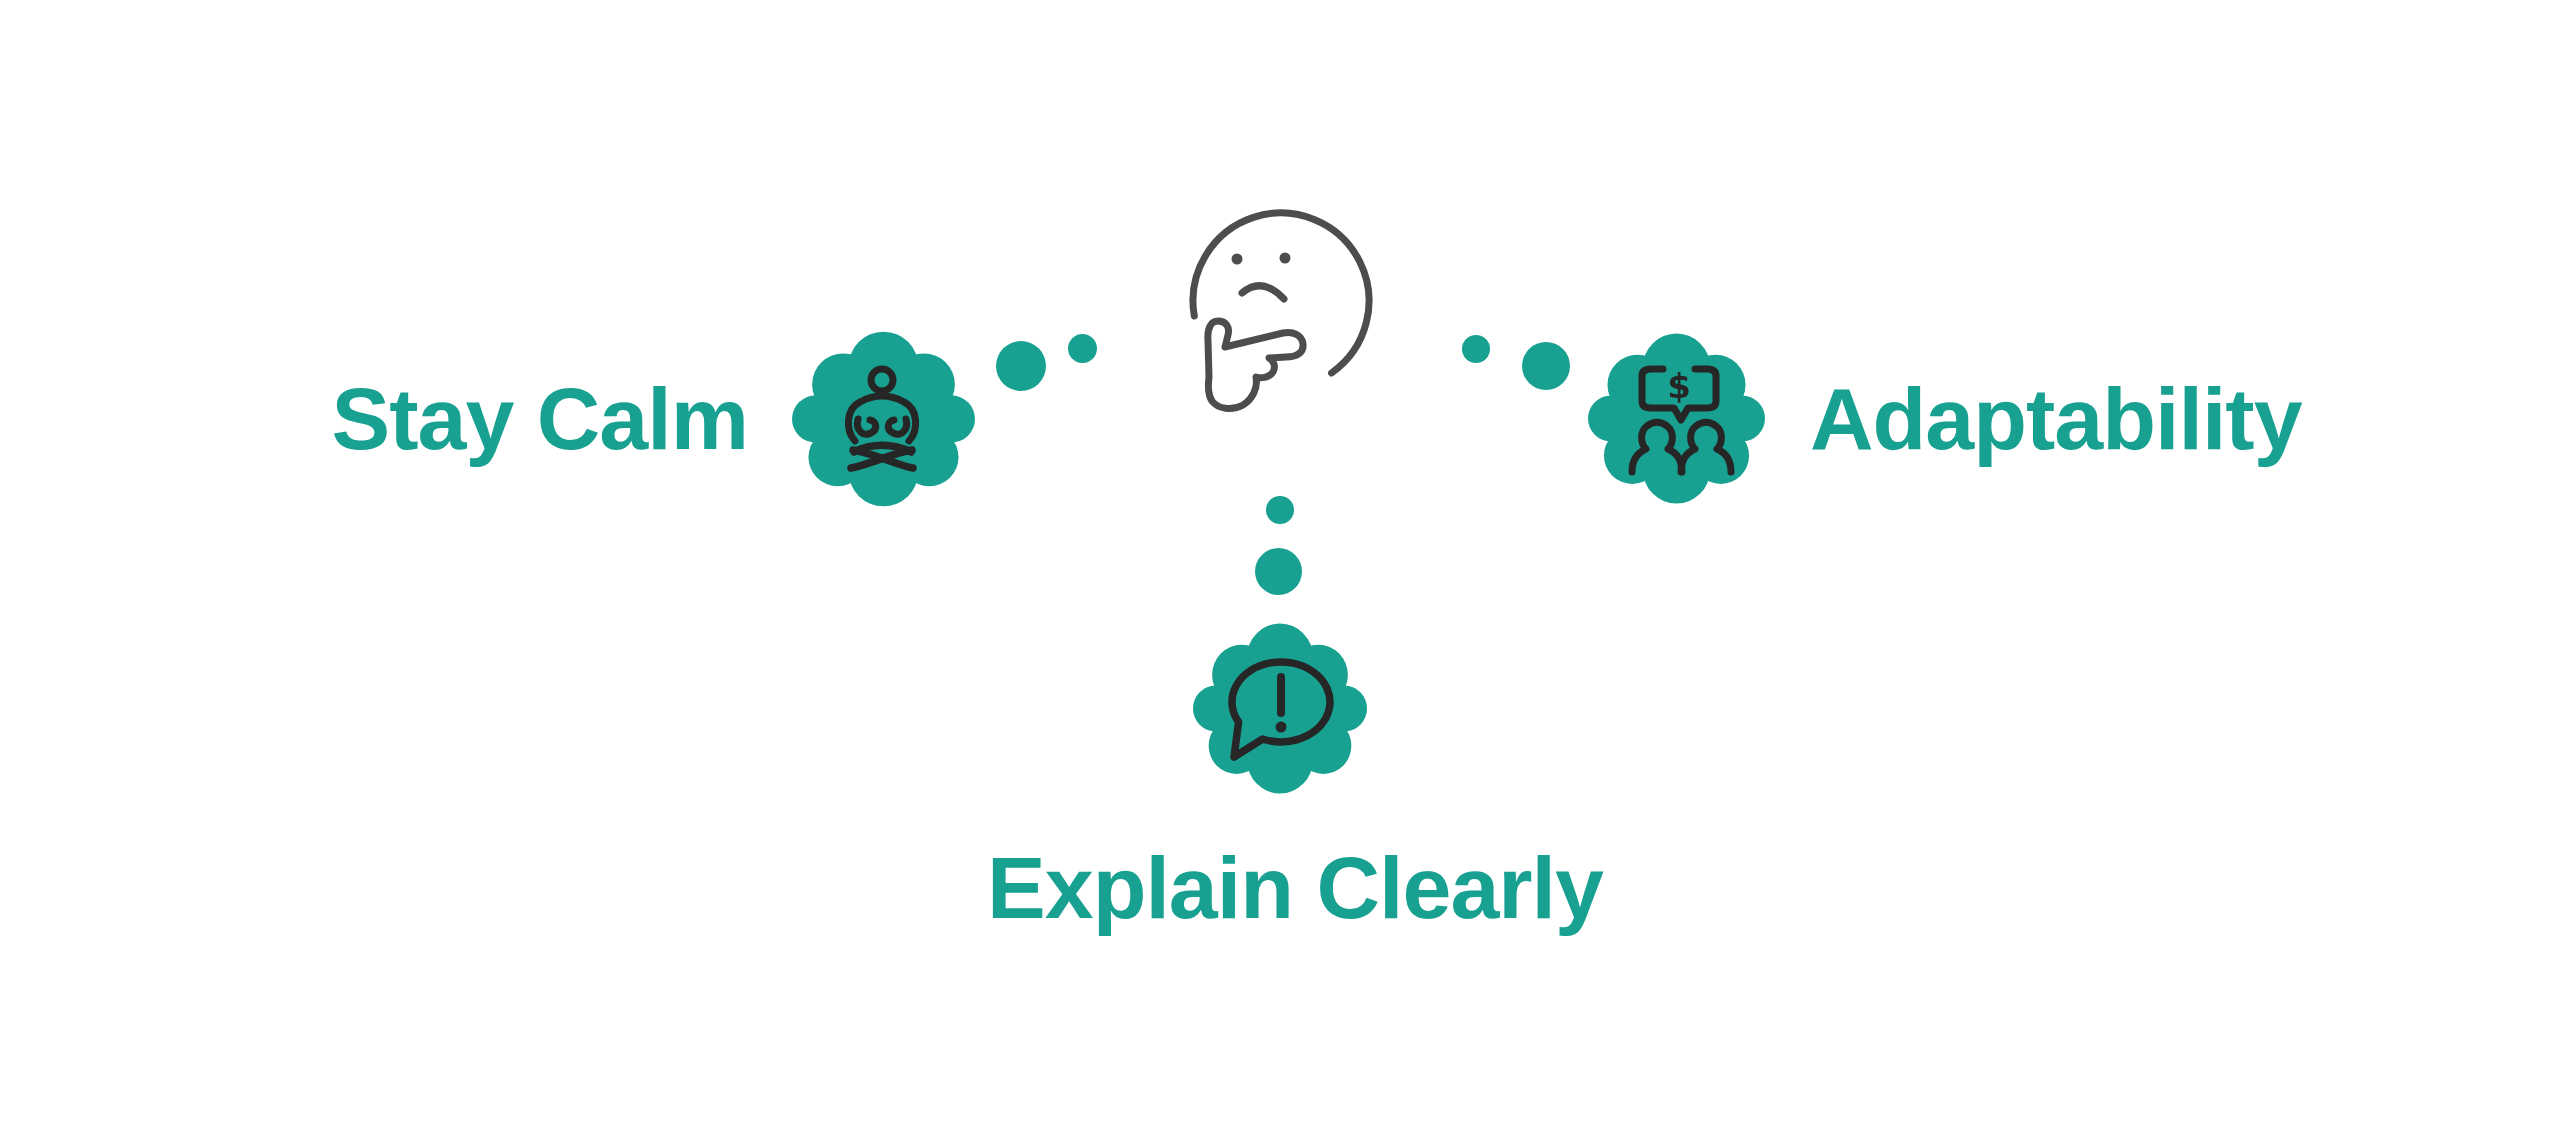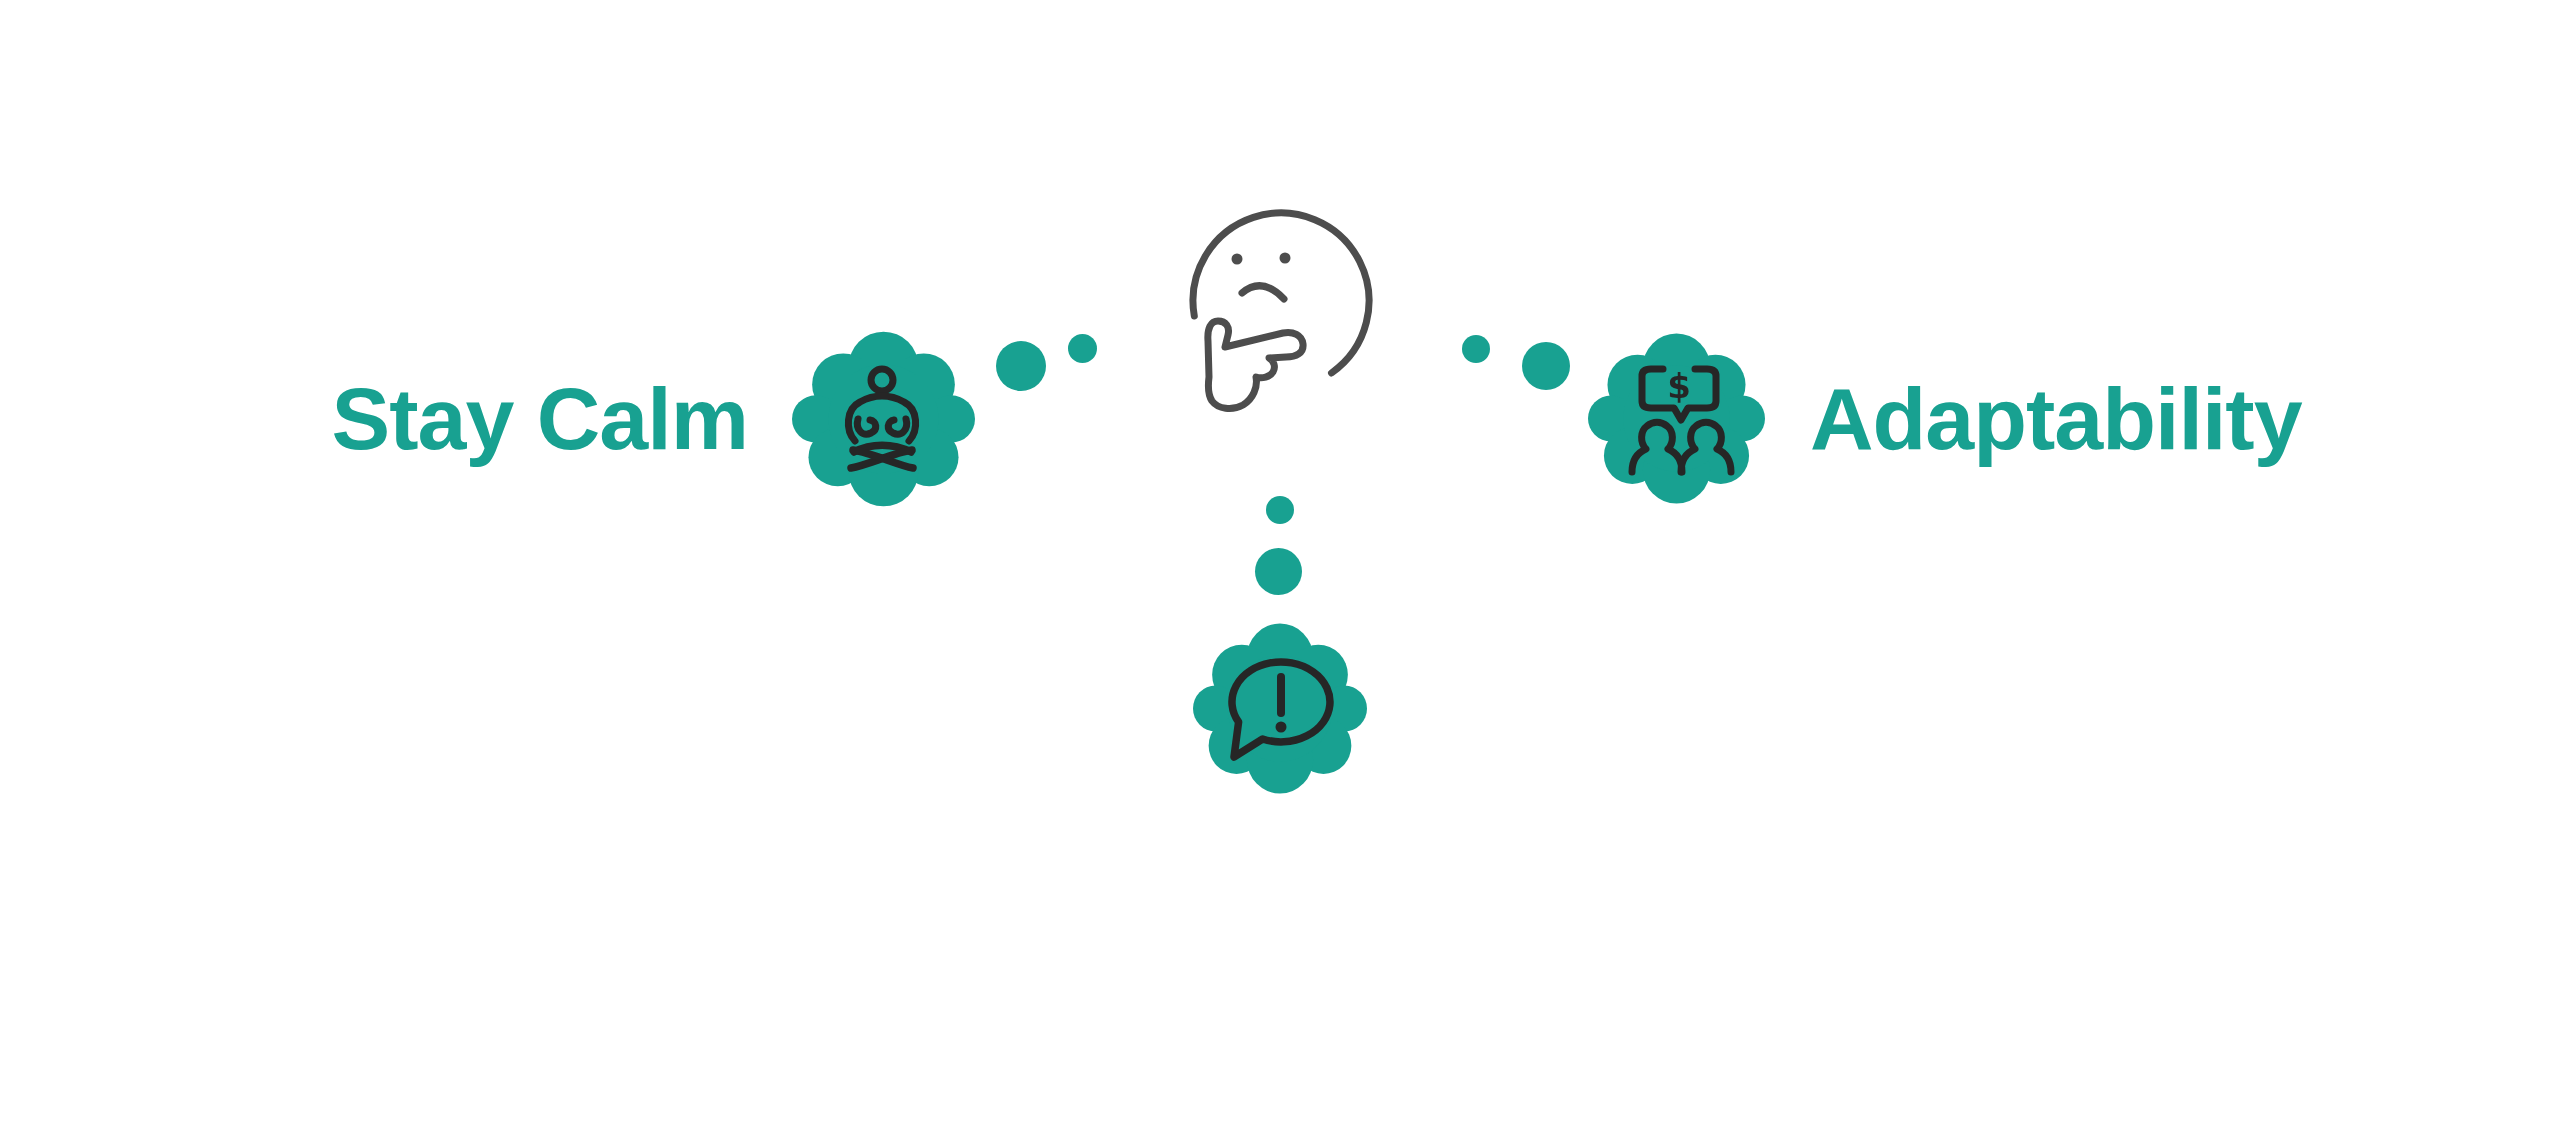--- a/index.html
+++ b/index.html
@@ -132,14 +132,15 @@
       <path class="dark-stroke" stroke-width="7.5" d="M 10.6,64 A 49 40 0 1 1 34.6,81 L 6,99 Z"></path>
       <g>
         <path class="dark-stroke" stroke-width="8" d="M 53,19 L 53,55"></path>
         <circle class="dark-fill" cx="53" cy="69" r="5.5"></circle>
       </g>
     </g>
   </svg>
 
   <div class="label right-anchored" style="right:1812px; top:375px;">Stay Calm</div>
   <div class="label" style="left:1810px; top:375px;">Adaptability</div>
+  <div class="label centered" style="left:1295px; top:844px;">Explain Clearly</div>
 
 </div>
 
 </body></html>

